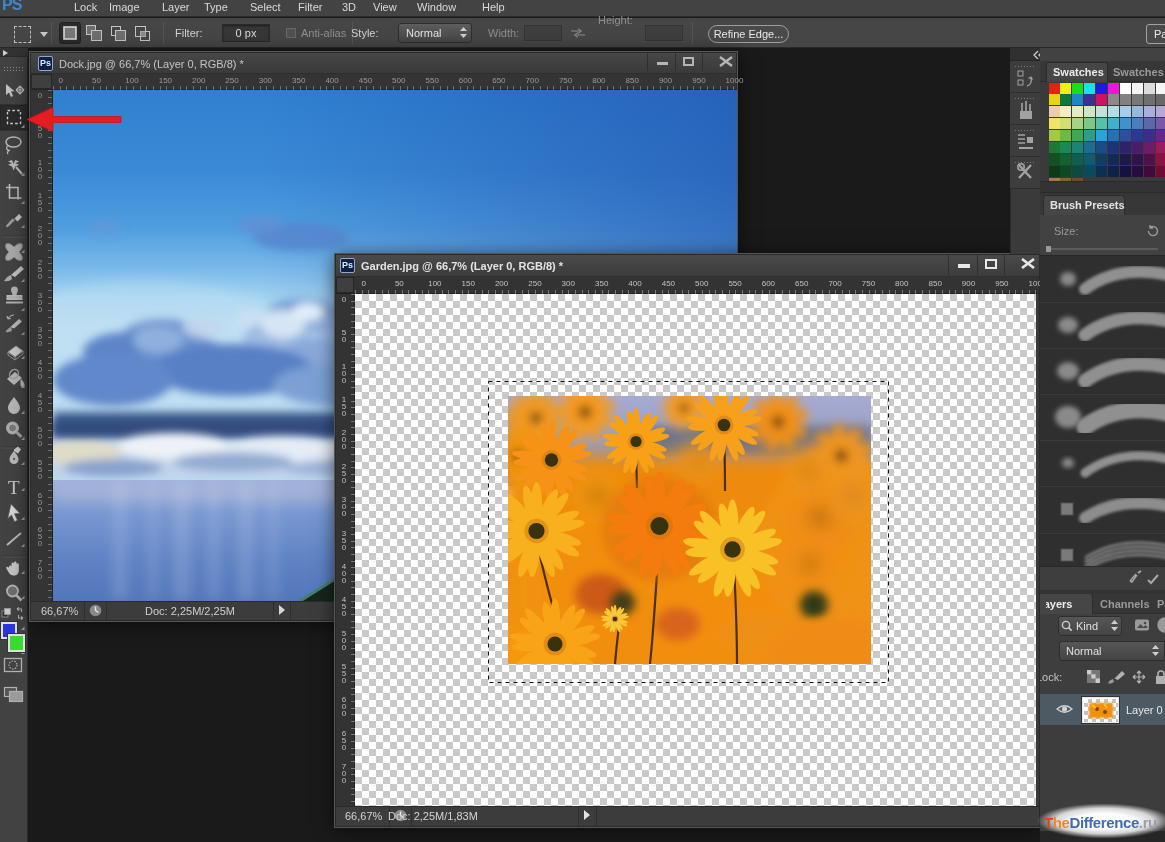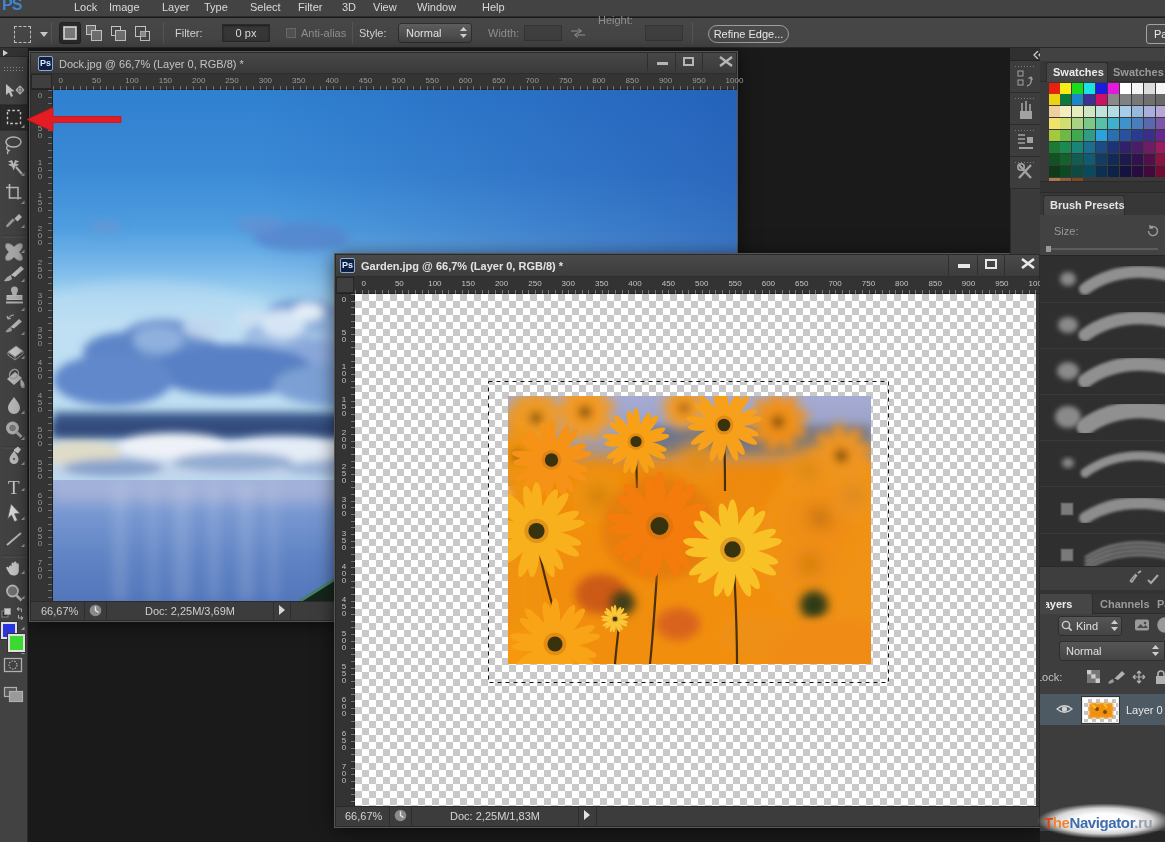--- a/index.html
+++ b/index.html
@@ -49,21 +49,21 @@
 <rect x="4.5" y="4.5" width="10" height="10" fill="none" stroke="#c4c4c4"></rect>
 <rect x="9.5" y="9.5" width="9" height="9" fill="none" stroke="#c4c4c4"></rect>
 <rect x="9.5" y="9.5" width="5" height="5" fill="#8a8a8a"></rect>
     </svg>
 <div class="a" style="left:163px;top:22px;width:1px;height:22px;background:#383838;border-right:1px solid #555"></div>
 <div class="a t11" style="left:175px;top:27px;color:#d2d2d2">Filter:</div>
 <div class="a" style="left:222px;top:24px;width:48px;height:18px;background:#373737;border:1px solid #2a2a2a;box-shadow:inset 0 1px 2px rgba(0,0,0,.5);color:#dcdcdc;font-size:11px;text-align:center;line-height:17px">0 px</div>
 <div class="a" style="left:286px;top:28px;width:10px;height:10px;background:#515151;border:1px solid #696969"></div>
 <div class="a t11" style="left:301px;top:27px;color:#8f8f8f">Anti-alias</div>
 <div class="a" style="left:352px;top:22px;width:1px;height:22px;background:#383838;border-right:1px solid #555"></div>
-<div class="a t11" style="left:359px;top:27px;color:#d2d2d2">Style:</div>
+<div class="a t11" style="left:351px;top:27px;color:#d2d2d2">Style:</div>
 <div class="a" style="left:398px;top:23px;width:74px;height:20px;border:1px solid #2e2e2e;border-radius:3px;background:linear-gradient(#5d5d5d,#454545)"></div>
 <div class="a t11" style="left:406px;top:27px;color:#e2e2e2">Normal</div>
 <svg class="a" style="left:459px;top:27px" width="9" height="12">
       <path d="M4.5 0 L8 4 L1 4 Z" fill="#cfcfcf"></path>
       <path d="M4.5 11 L8 7 L1 7 Z" fill="#cfcfcf"></path>
     </svg>
 <div class="a t11" style="left:488px;top:27px;color:#8f8f8f">Width:</div>
 <div class="a" style="left:524px;top:25px;width:38px;height:16px;background:#3f3f3f;border:1px solid #353535"></div>
 <svg class="a" style="left:570px;top:28px" width="16" height="10">
 <path d="M1 3 H11 M8 0.5 L11.5 3 L8 5.5" stroke="#909090" fill="none"></path>
@@ -295,21 +295,21 @@
 <path d="M247 511 L290 484" stroke="#47806a" stroke-width="3" fill="none"></path>
 </svg>
 <div class="a" style="left:31px;top:601px;width:705px;height:19px;background:#3c3c3c;border-top:1px solid #2a2a2a"></div>
 <div class="a t11" style="left:41px;top:605px;color:#cfcfcf">66,67%</div>
 <div class="a" style="left:84px;top:601px;width:1px;height:19px;background:#2e2e2e"></div>
 <svg class="a" style="left:89px;top:604px" width="13" height="13">
       <circle cx="6.5" cy="6.5" r="5.8" fill="#8a8a8a"></circle>
       <path d="M6.5 2.5 v4 l3 2" stroke="#e8e8e8" stroke-width="1.4" fill="none"></path>
     </svg>
 <div class="a" style="left:106px;top:601px;width:1px;height:19px;background:#2e2e2e"></div>
-<div class="a t11" style="left:107px;top:605px;width:166px;text-align:center;color:#cfcfcf">Doc: 2,25M/3,69M</div>
+<div class="a t11" style="left:107px;top:605px;width:166px;text-align:center;color:#cfcfcf">Doc: 2,25M/2,25M</div>
 <div class="a" style="left:273px;top:601px;width:1px;height:19px;background:#2e2e2e"></div>
 <svg class="a" style="left:277px;top:604px" width="10" height="12">
       <path d="M2 1 L8 6 L2 11 Z" fill="#d8d8d8"></path>
     </svg>
 <div class="a" style="left:290px;top:601px;width:1px;height:19px;background:#2e2e2e"></div>
 <div class="win" style="left:335px;top:254px;width:705px;height:573px;background:#3e3e3e"></div>
 <div class="a" style="left:336px;top:255px;width:703px;height:22px;background:linear-gradient(#4a4a4a,#3c3c3c);border-bottom:1px solid #2e2e2e"></div>
 <div class="psicon" style="left:340px;top:258px">Ps</div>
 <div class="a t11" style="left:361px;top:260px;color:#e4e4e4;font-weight:bold">Garden.jpg @ 66,7% (Layer 0, RGB/8) *</div>
 <div class="a" style="left:948px;top:255px;width:1px;height:20px;background:#2e2e2e"></div>
@@ -489,21 +489,21 @@
 <rect x="8.5" y="8.5" width="400" height="301" fill="none" stroke="#111" stroke-width="1" stroke-dasharray="4 4"></rect>
 </svg>
 <div class="a" style="left:336px;top:806px;width:703px;height:20px;background:#3c3c3c;border-top:1px solid #2a2a2a"></div>
 <div class="a t11" style="left:345px;top:810px;color:#d4d4d4">66,67%</div>
 <div class="a" style="left:389px;top:806px;width:1px;height:20px;background:#2e2e2e"></div>
 <svg class="a" style="left:394px;top:809px" width="13" height="13">
       <circle cx="6.5" cy="6.5" r="5.8" fill="#8a8a8a"></circle>
       <path d="M6.5 2.5 v4 l3 2" stroke="#e8e8e8" stroke-width="1.4" fill="none"></path>
     </svg>
 <div class="a" style="left:411px;top:806px;width:1px;height:20px;background:#2e2e2e"></div>
-<div class="a t11" style="left:412px;top:810px;width:166px;text-align:center;color:#d4d4d4">Doc: 2,25M/1,83M</div>
+<div class="a t11" style="left:388px;top:810px;width:166px;text-align:left;color:#d4d4d4">Doc: 2,25M/1,83M</div>
 <div class="a" style="left:578px;top:806px;width:1px;height:20px;background:#2e2e2e"></div>
 <svg class="a" style="left:582px;top:809px" width="10" height="12">
       <path d="M2 1 L8 6 L2 11 Z" fill="#e2e2e2"></path>
     </svg>
 <div class="a" style="left:596px;top:806px;width:1px;height:20px;background:#2e2e2e"></div>
 <svg class="a" style="left:24px;top:103px;z-index:30" width="100" height="33">
 <path d="M3 16.5 L29 4.5 L29 13.5 L97 13.5 L97 19.5 L29 19.5 L29 28.5 Z" fill="#e51c23" stroke="#c8141b" stroke-width=".8"></path>
 </svg>
 <div class="a" style="left:1010px;top:48px;width:30px;height:206px;background:#3a3a3a;border-left:1px solid #2b2b2b"></div>
 <div class="a" style="left:1010px;top:48px;width:155px;height:13px;background:#303030;border-bottom:1px solid #262626"></div>
@@ -731,13 +731,13 @@
       </defs>
 <rect x="5" y="4" width="24" height="15" fill="#f09010" filter="url(#tb)"></rect>
 <circle cx="13" cy="10" r="2" fill="#7a4a08"></circle>
       <circle cx="21" cy="13" r="2" fill="#7a4a08"></circle>
 <path d="M8 6 l4 3 m8 -4 l3 4" stroke="#f8c030" stroke-width="2"></path>
     </svg>
 <div class="a t11" style="left:1126px;top:704px;color:#e8e8e8">Layer 0</div>
 <div class="a" style="left:1040px;top:725px;width:125px;height:106px;background:#3d3d3d"></div>
 <div class="a" style="left:1040px;top:831px;width:125px;height:11px;background:#262626"></div>
 <div class="a" style="left:1036px;top:802px;width:131px;height:38px;background:radial-gradient(ellipse 64% 58% at 52% 50%,rgba(253,253,253,1) 34%,rgba(253,253,253,.8) 58%,rgba(253,253,253,0) 80%);border-radius:19px"></div>
-<div class="a" style="left:1044px;top:814px;font-size:15px;font-weight:bold;letter-spacing:-0.4px;white-space:nowrap"><span style="color:#d84615">T</span><span style="color:#ef8430">he</span><span style="color:#3f6cae">Navigator</span><span style="color:#98a0ac">.ru</span></div>
+<div class="a" style="left:1044px;top:814px;font-size:15px;font-weight:bold;letter-spacing:-0.4px;white-space:nowrap"><span style="color:#d84615">T</span><span style="color:#ef8430">he</span><span style="color:#3f6cae">Difference</span><span style="color:#98a0ac">.ru</span></div>
 </div>
 </body></html>

